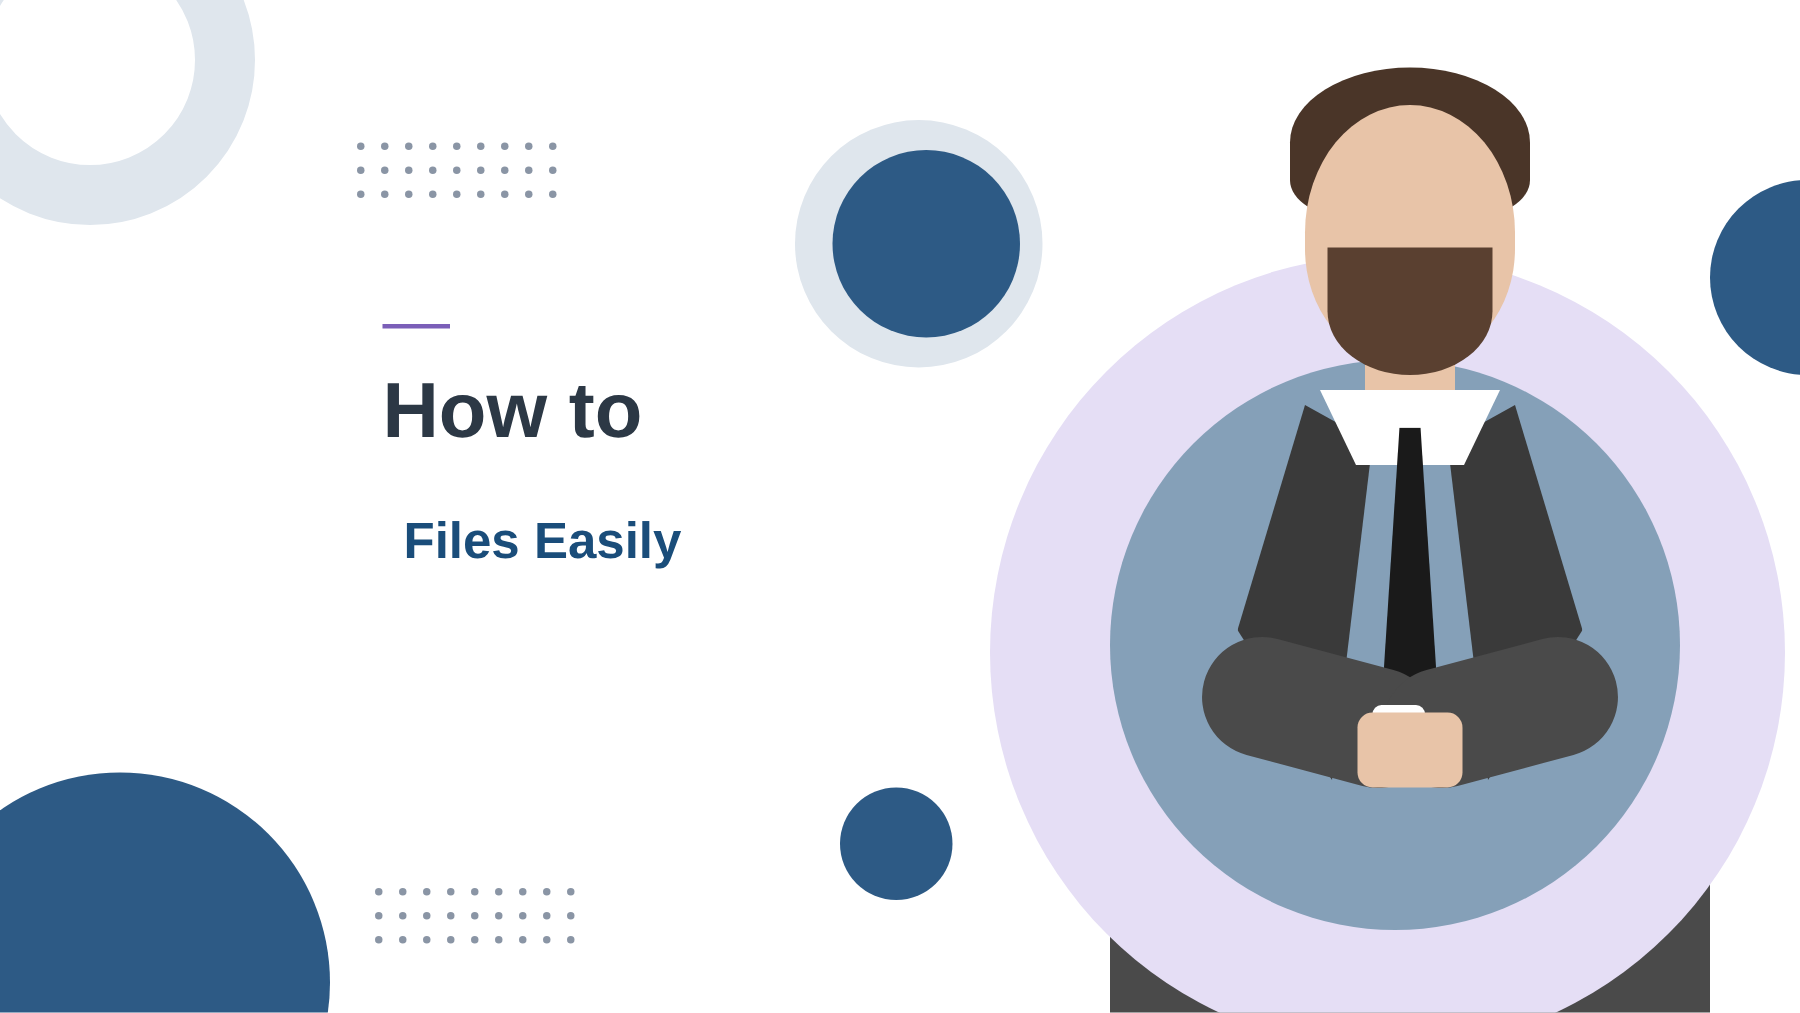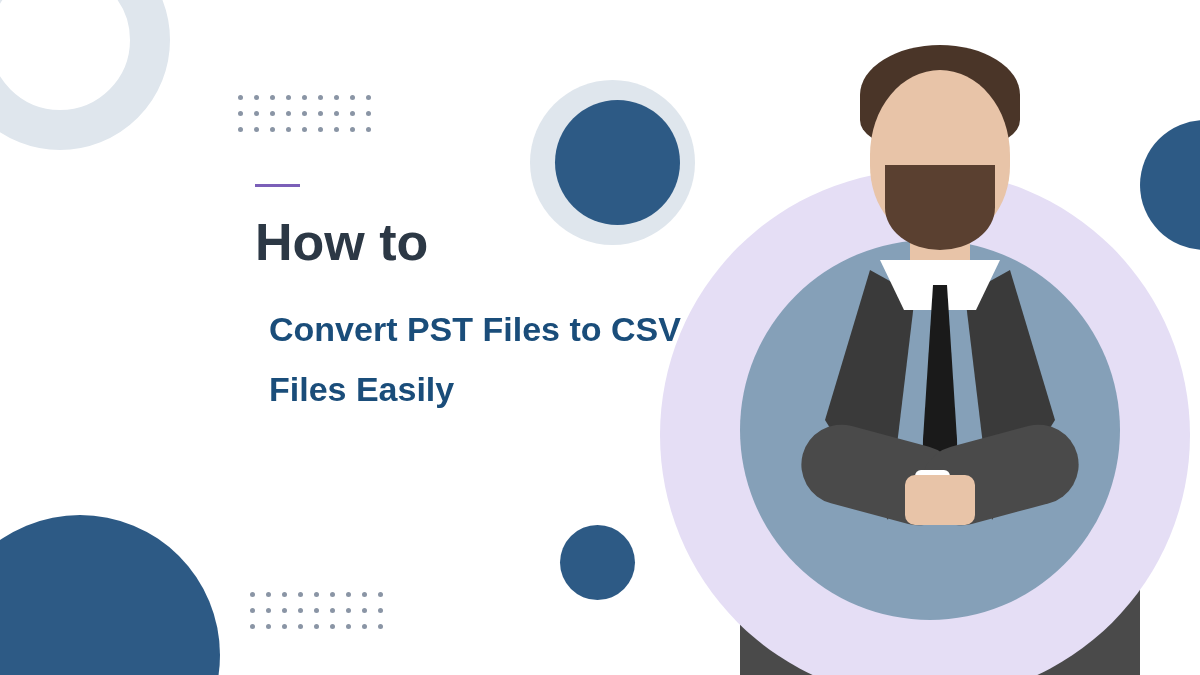--- a/index.html
+++ b/index.html
@@ -126,21 +126,21 @@
     }
     
     .dot-grid-bottom {
       bottom: 45px;
       left: 250px;
     }
     
     
     .text-content {
       position: absolute;
-      top: 184px;
+      top: 216px;
       left: 255px;
     }
     
     .accent-line {
       width: 45px;
       height: 3px;
       background: #7b5fb8;
       margin-bottom: 25px;
     }
     
@@ -394,16 +394,15 @@
   <div class="person-arm-left"></div>
   <div class="person-arm-right"></div>
   <div class="person-cuff-left"></div>
   <div class="person-hand"></div>
 </div>
 
 <div class="text-content">
   <div class="accent-line"></div>
   <h1 class="heading-primary">How to</h1>
   <div class="heading-secondary">
-    <div>Convert PST Files to CSV</div>
     <div>Files Easily</div>
   </div>
 </div>
 
 </body></html>

